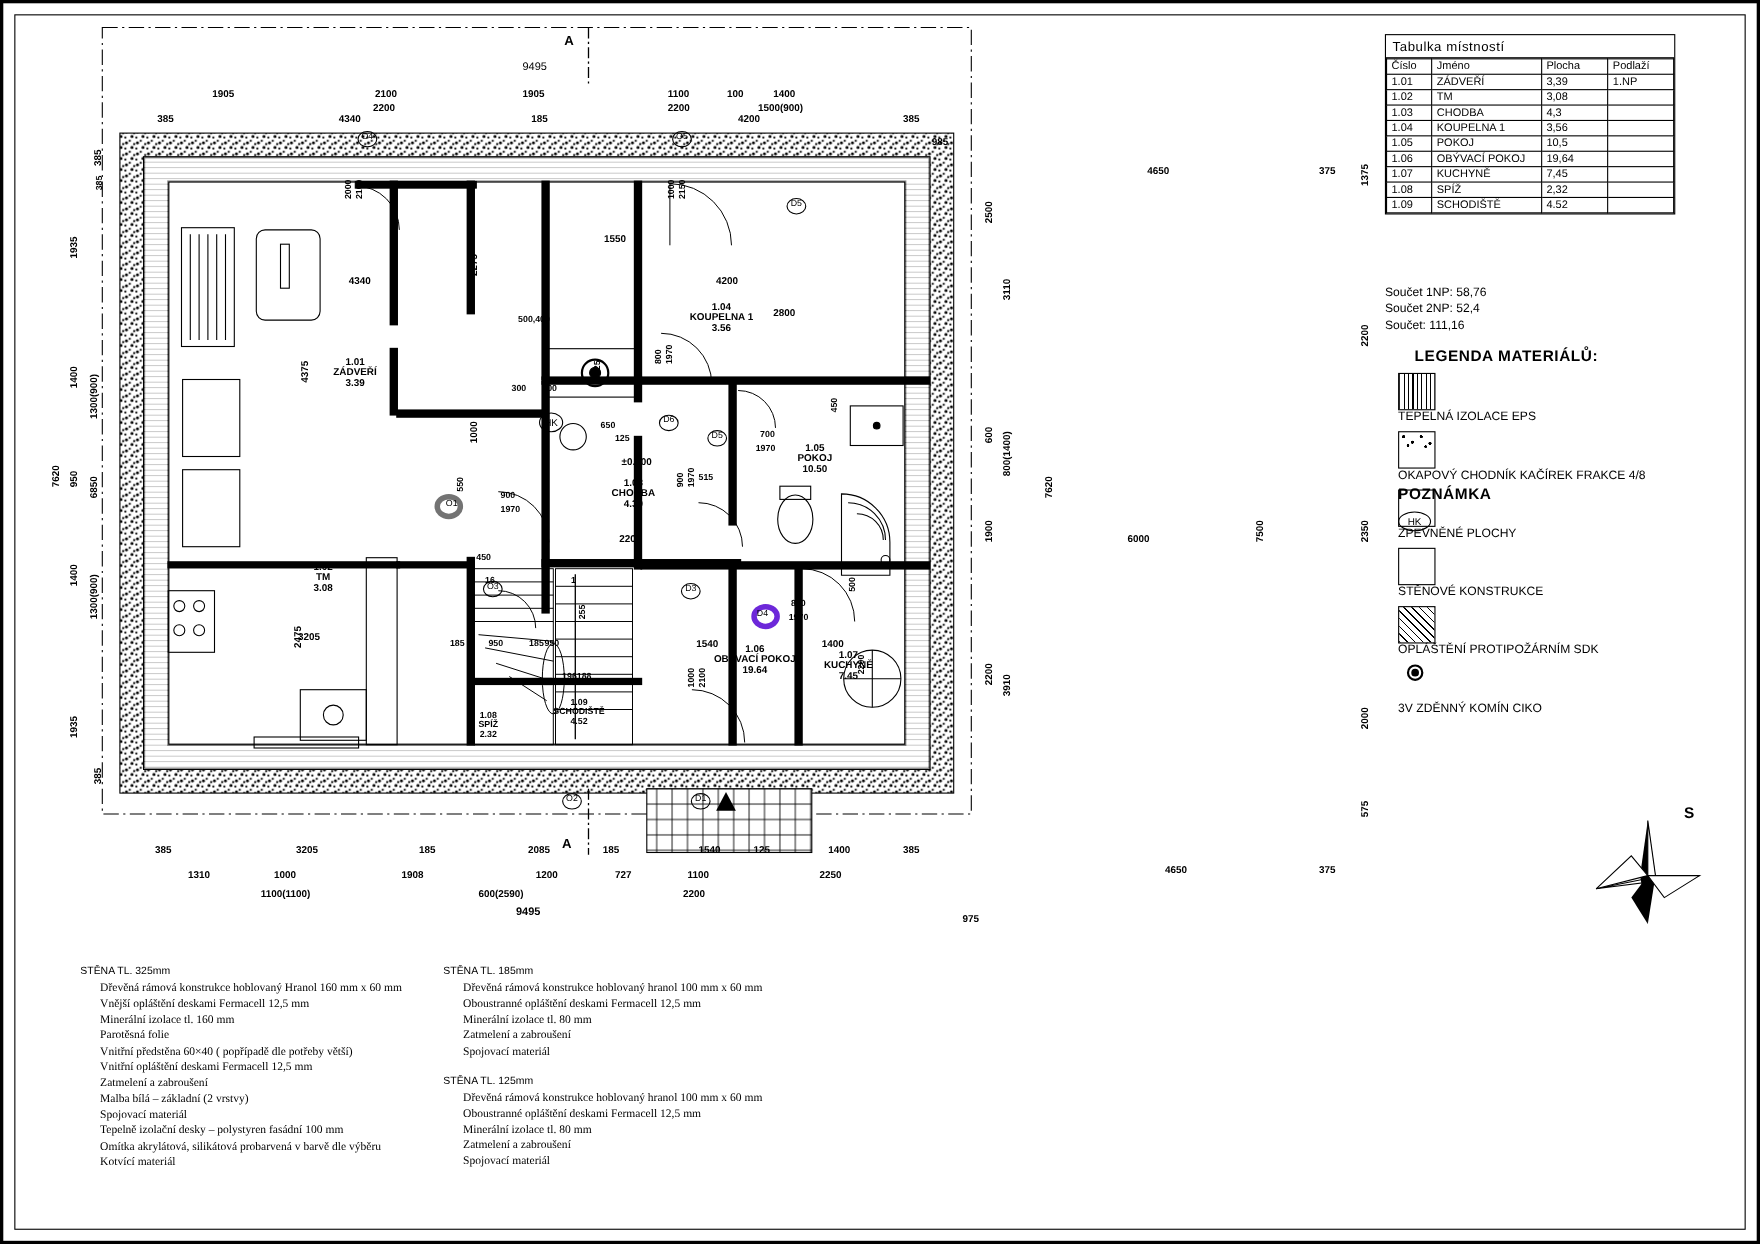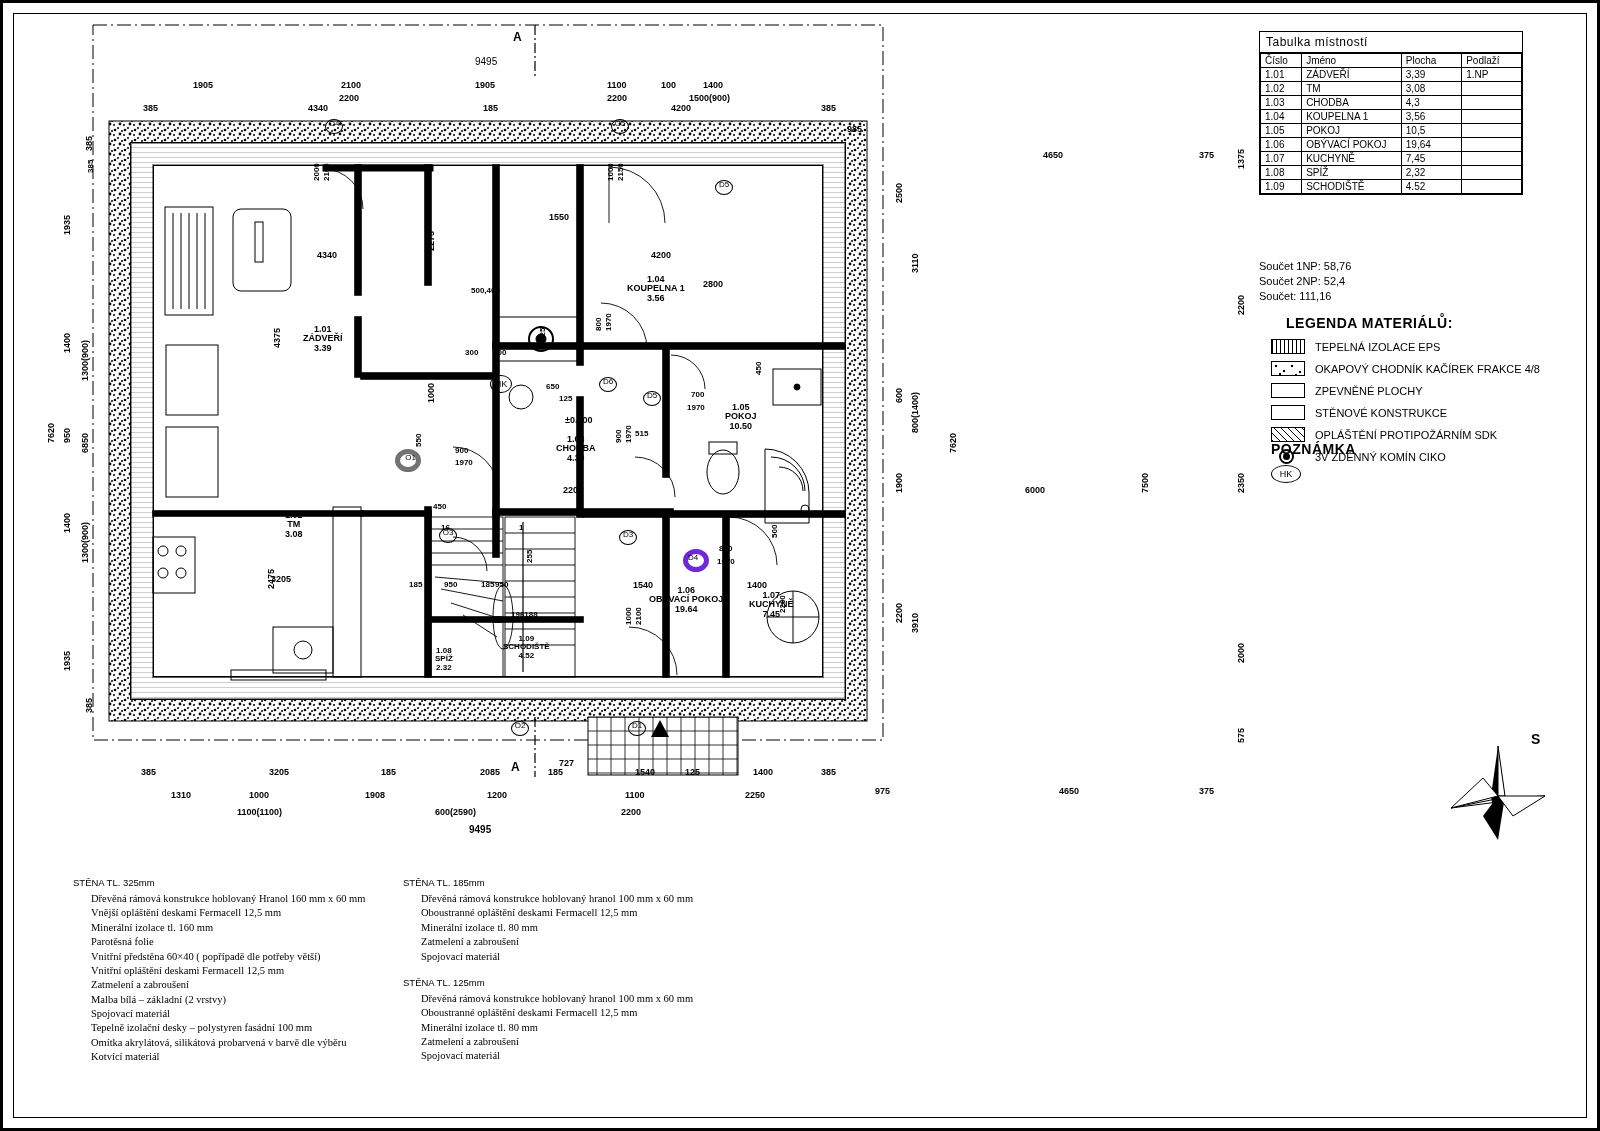--- a/index.html
+++ b/index.html
@@ -16,21 +16,21 @@
   #roomtable td,#roomtable th{border:1px solid #000;padding:1px 4px;text-align:left;font-weight:normal;}
   #roomtable td.c1{width:36px;}
   #roomtable td.c2{width:104px;}
   #roomtable td.c3{width:60px;}
   #roomtable td.c4{width:58px;}
 
   #sums{position:absolute;left:1256px;top:256px;font-size:11px;line-height:1.35;}
 
   #legend{position:absolute;left:1268px;top:312px;width:320px;}
   #legend h3{margin:0 0 8px 15px;font-size:14px;letter-spacing:.5px;}
-  .lrow{display:flex;align-items:center;margin-bottom:7px;font-size:11px;}
+  .lrow{display:flex;margin-bottom:7px;font-size:11px;flex-direction:column;}
   .lsw{width:34px;height:15px;border:1px solid #000;margin-right:10px;flex:0 0 34px;box-sizing:border-box;background:#fff;}
   .sw-eps{background:repeating-linear-gradient(90deg,#000 0 1px,#fff 1px 4px);}
   .sw-kacirek{background:radial-gradient(circle at 4px 4px,#000 1.3px,transparent 1.6px),radial-gradient(circle at 12px 9px,#000 1.3px,transparent 1.6px),radial-gradient(circle at 20px 4px,#000 1.3px,transparent 1.6px),radial-gradient(circle at 28px 10px,#000 1.3px,transparent 1.6px),radial-gradient(circle at 8px 12px,#000 1.1px,transparent 1.4px),radial-gradient(circle at 24px 13px,#000 1.1px,transparent 1.4px);}
   .sw-zpevnene{background:#fff;}
   .sw-stenove{background:#fff;}
   .sw-sdk{background:repeating-linear-gradient(45deg,#000 0 1px,#fff 1px 5px);}
   .lsw.round{border:none;position:relative;}
   .lsw.round::before{content:"";position:absolute;left:8px;top:0px;width:15px;height:15px;border:2px solid #000;border-radius:50%;box-sizing:border-box;}
   .lsw.round::after{content:"";position:absolute;left:12px;top:4px;width:7px;height:7px;background:#000;border-radius:50%;}
 
@@ -279,21 +279,21 @@
     <div class="t tb" style="left:545px;top:765px;">185</div>
     <div class="t tb" style="left:632px;top:765px;">1540</div>
     <div class="t tb" style="left:682px;top:765px;">125</div>
     <div class="t tb" style="left:750px;top:765px;">1400</div>
     <div class="t tb" style="left:818px;top:765px;">385</div>
 
     <div class="t tb" style="left:168px;top:788px;">1310</div>
     <div class="t tb" style="left:246px;top:788px;">1000</div>
     <div class="t tb" style="left:362px;top:788px;">1908</div>
     <div class="t tb" style="left:484px;top:788px;text-align:center;">1200</div>
-    <div class="t tb" style="left:556px;top:756px;">727</div>
+    <div class="t tb" style="left:556px;top:788px;">727</div>
     <div class="t tb" style="left:622px;top:788px;">1100</div>
     <div class="t tb" style="left:742px;top:788px;">2250</div>
 
     <div class="t tb" style="left:234px;top:805px;">1100(1100)</div>
     <div class="t tb" style="left:432px;top:805px;">600(2590)</div>
     <div class="t tb" style="left:618px;top:805px;">2200</div>
     <div class="t tb" style="left:466px;top:822px;font-size:10px;">9495</div>
 
     <div class="t tb" style="left:82px;top:148px;transform:rotate(-90deg);transform-origin:left top;">385</div>
     <div class="t tb" style="left:60px;top:232px;transform:rotate(-90deg);transform-origin:left top;">1935</div>
@@ -319,21 +319,21 @@
     <div class="t tb" style="left:1234px;top:312px;transform:rotate(-90deg);transform-origin:left top;">2200</div>
     <div class="t tb" style="left:1138px;top:490px;transform:rotate(-90deg);transform-origin:left top;">7500</div>
     <div class="t tb" style="left:1234px;top:490px;transform:rotate(-90deg);transform-origin:left top;">2350</div>
     <div class="t tb" style="left:1234px;top:660px;transform:rotate(-90deg);transform-origin:left top;">2000</div>
     <div class="t tb" style="left:1234px;top:740px;transform:rotate(-90deg);transform-origin:left top;">575</div>
 
     <div class="t tb" style="left:1040px;top:148px;">4650</div>
     <div class="t tb" style="left:1196px;top:148px;">375</div>
     <div class="t tb" style="left:1022px;top:483px;">6000</div>
     <div class="t tb" style="left:1056px;top:784px;">4650</div>
-    <div class="t tb" style="left:872px;top:784px;">975</div>
+    <div class="t tb" style="left:872px;top:828px;">975</div>
     <div class="t tb" style="left:1196px;top:784px;">375</div>
 
     <div class="t tb" style="left:314px;top:248px;">4340</div>
     <div class="t tb" style="left:648px;top:248px;">4200</div>
     <div class="t tb" style="left:700px;top:277px;">2800</div>
     <div class="t tb" style="left:546px;top:210px;">1550</div>
     <div class="t tb" style="left:424px;top:248px;transform:rotate(-90deg);transform-origin:left top;">2275</div>
     <div class="t tb" style="left:270px;top:345px;transform:rotate(-90deg);transform-origin:left top;">4375</div>
     <div class="t tb" style="left:424px;top:400px;transform:rotate(-90deg);transform-origin:left top;">1000</div>
     <div class="t tb" style="left:310px;top:178px;transform:rotate(-90deg);transform-origin:left top;font-size:8px;">2000</div>

